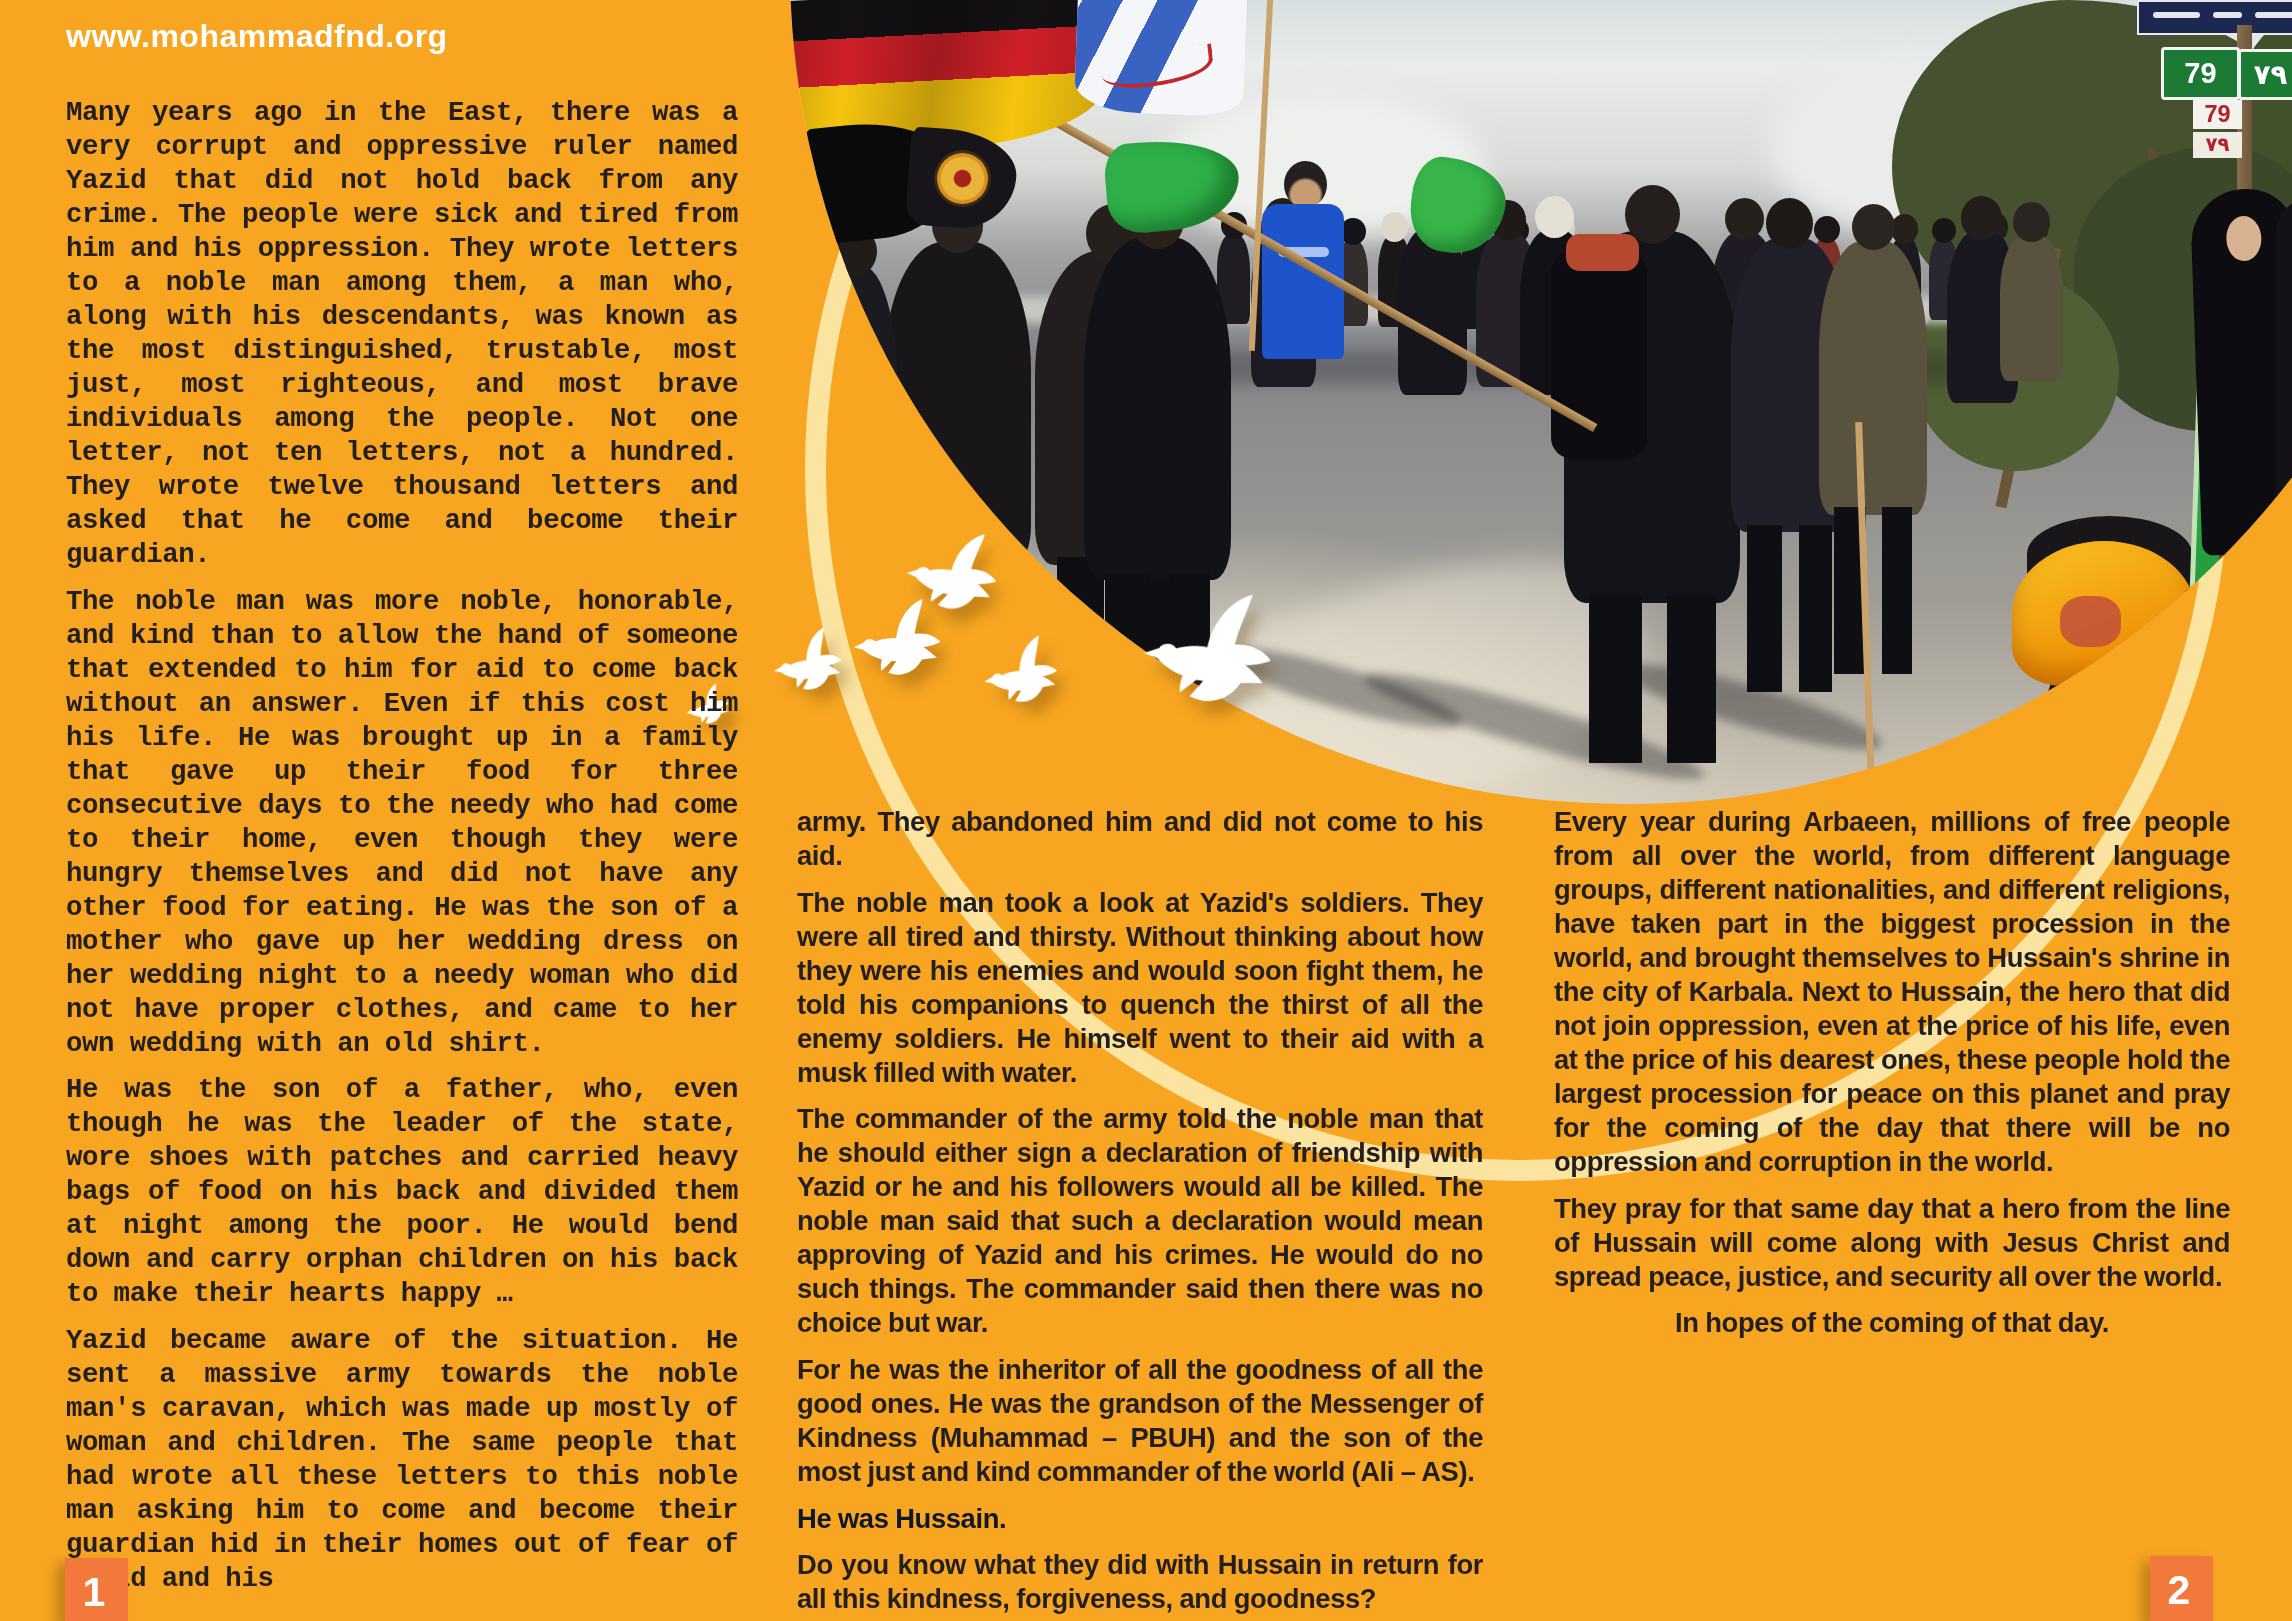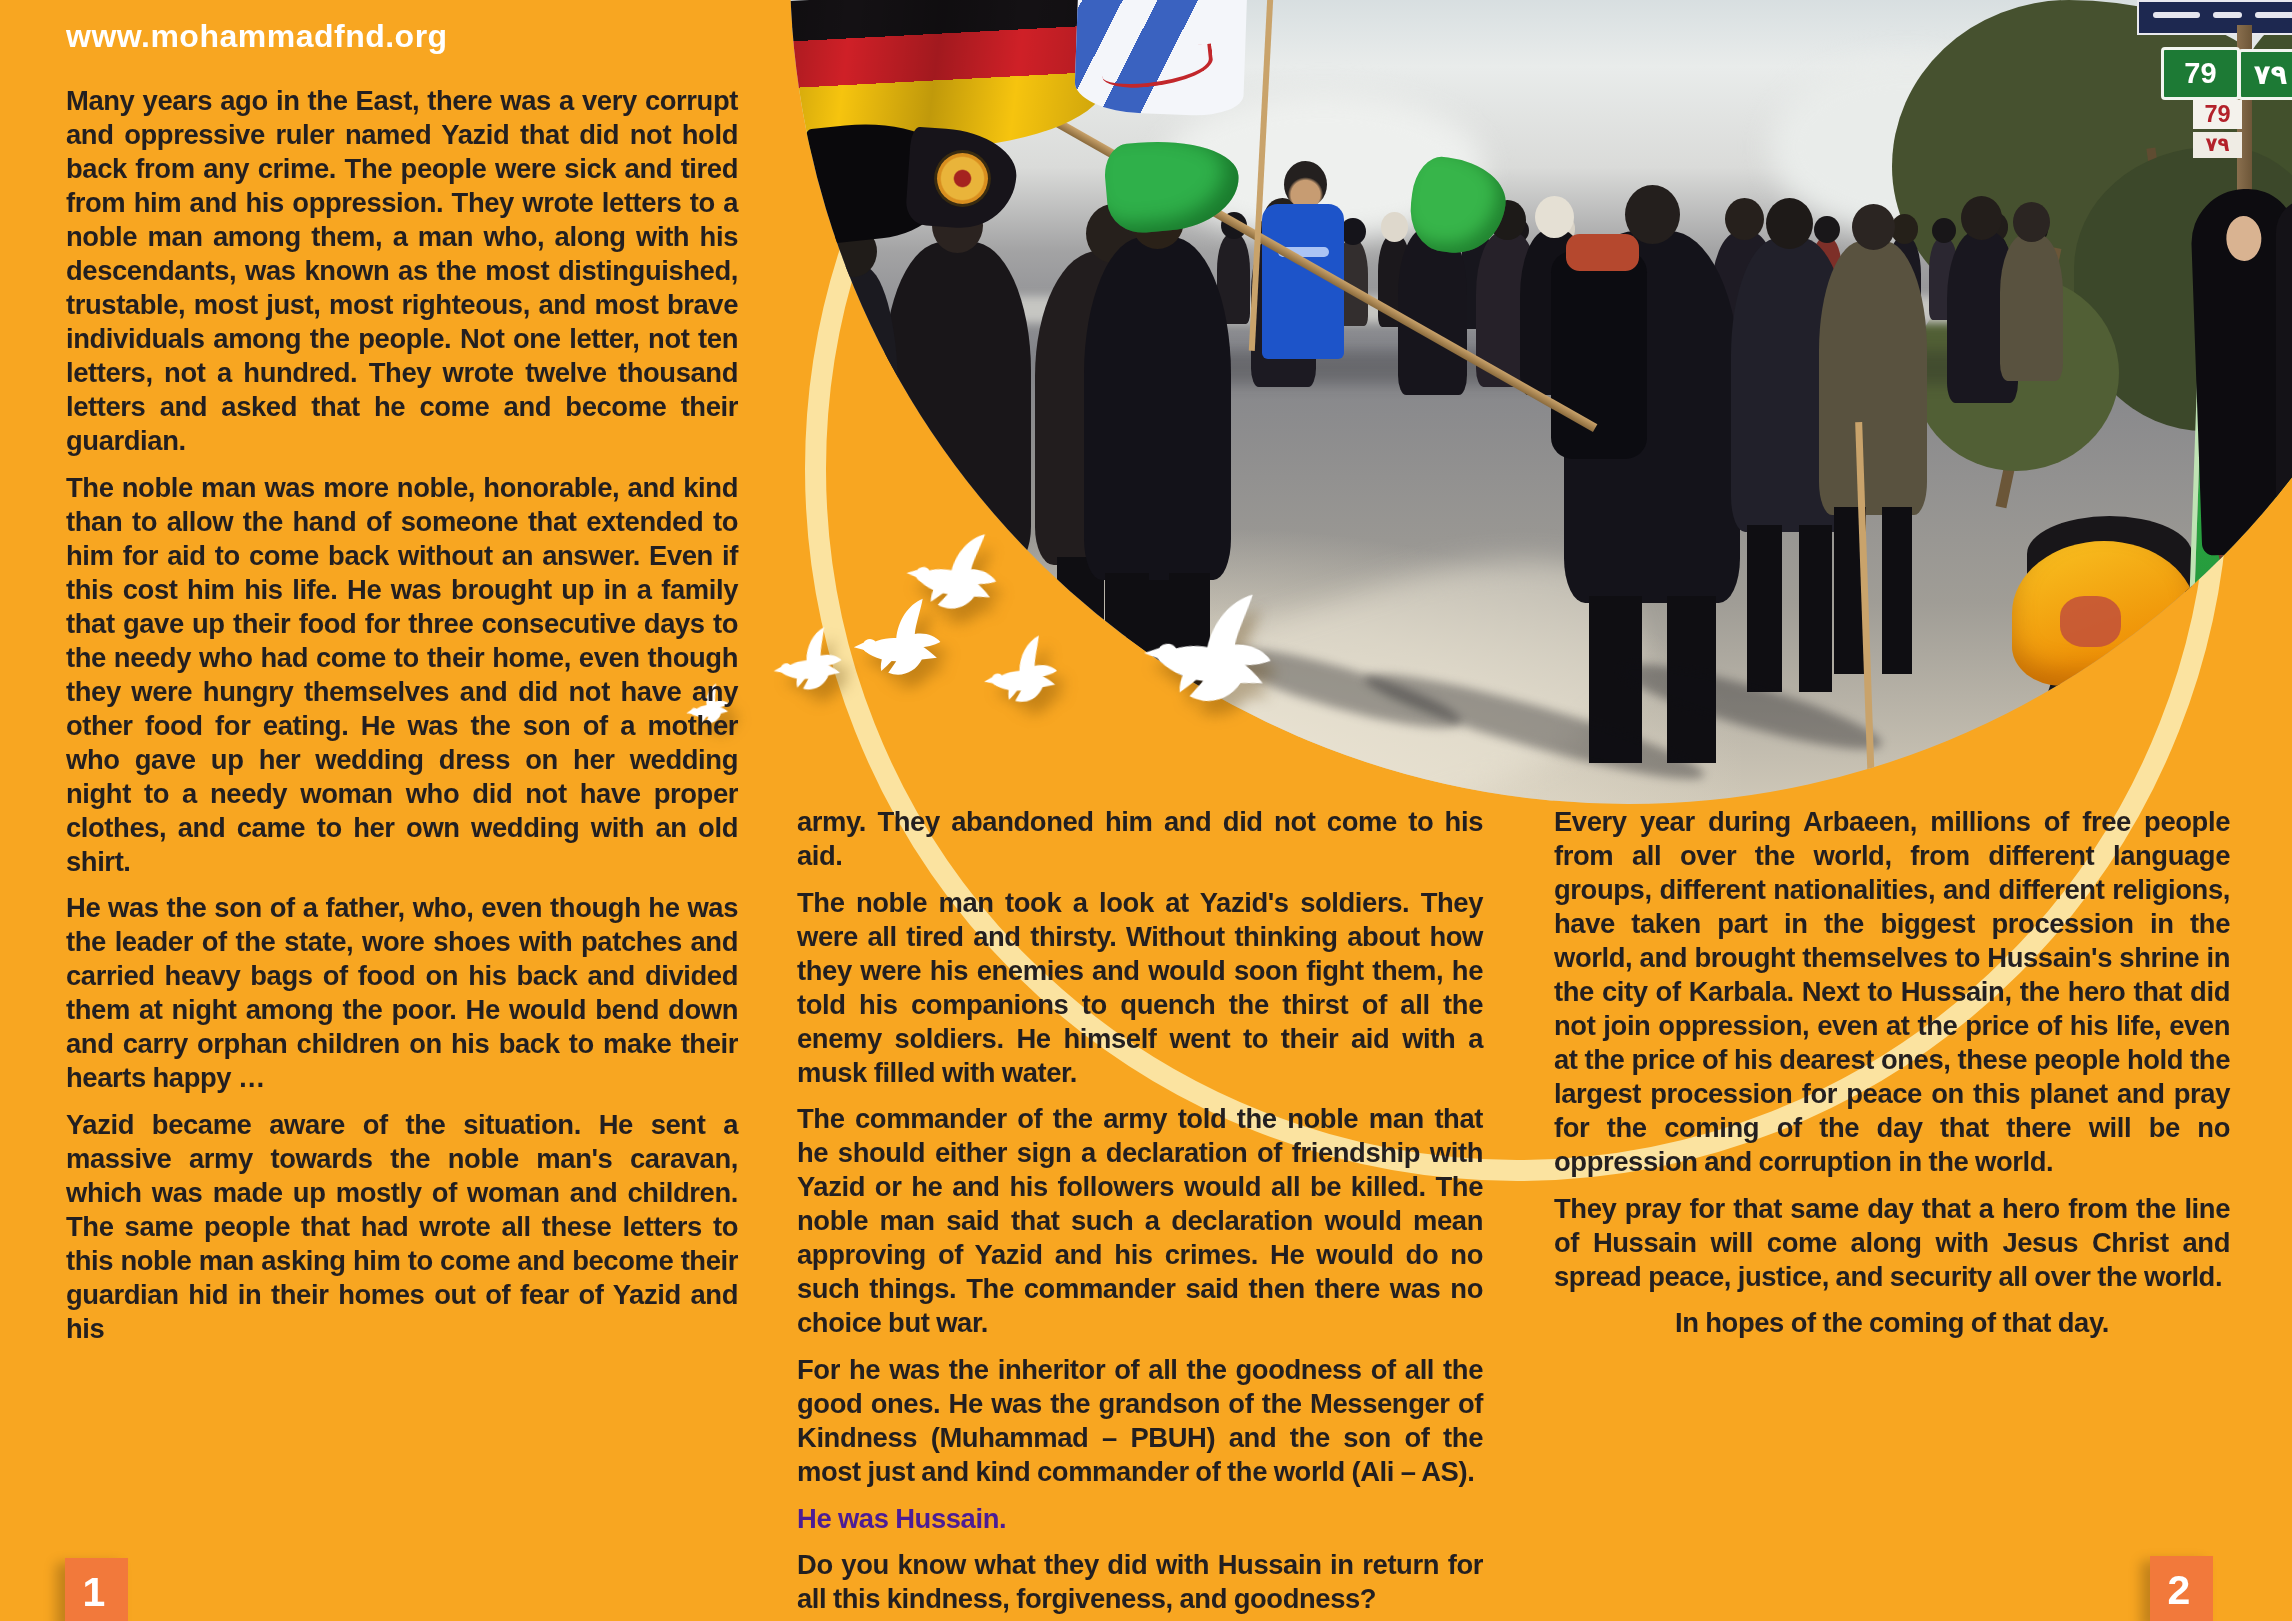--- a/index.html
+++ b/index.html
@@ -103,24 +103,24 @@
   .chador{left:1406px;top:1061px;width:104px;height:365px;background:#0d0c10;border-radius:54px 47px 9.8px 11.8px;transform:rotate(-2deg);}
   .chador i{position:absolute;left:35px;top:27.4px;width:35px;height:45px;background:#d9b391;border-radius:50%;}
   .chador2{left:1486px;top:1070px;width:69px;height:333px;background:#141217;border-radius:39px 39px 7.8px 7.8px;}
   
   .dove{position:absolute;filter:drop-shadow(9.8px 13.7px 6.9px rgba(90,55,0,.32));}
   .dove svg{display:block;width:100%;height:auto;}
   
   .site-url{position:absolute;left:66px;top:17.6px;color:#fff;font-size:32px;font-weight:700;letter-spacing:0.5px;}
   .col{position:absolute;font-size:27.4px;line-height:34px;font-weight:700;letter-spacing:-0.4px;word-spacing:-0.5px;}
   .col p{margin:0 0 12.7px;text-align:justify;}
-  .col-left{left:66px;top:84px;width:672px;}
+  .col-left{left:66px;top:96px;width:672px;font-family:Liberation Mono, monospace;}
   .col-mid{left:797px;top:805px;width:686px;}
   .col-right{left:1554px;top:805px;width:676px;}
-  .highlight{color:#4c1d95;text-align:left;}
+  .highlight{color:#0f172a;text-align:left;}
   .closing{text-align:center !important;}
   
   .pagebox{position:absolute;width:63px;height:69px;background:#f2793b;color:#fff;
     font-size:41px;font-weight:600;display:flex;align-items:center;padding-left:17.6px;box-sizing:border-box;
     box-shadow:-8.8px 4.9px 11.8px rgba(0,0,0,.22);}
   .pb1{left:65px;top:1558px;}
   .pb2{left:2150px;top:1556px;}
 </style>
 </head>
 <body>

